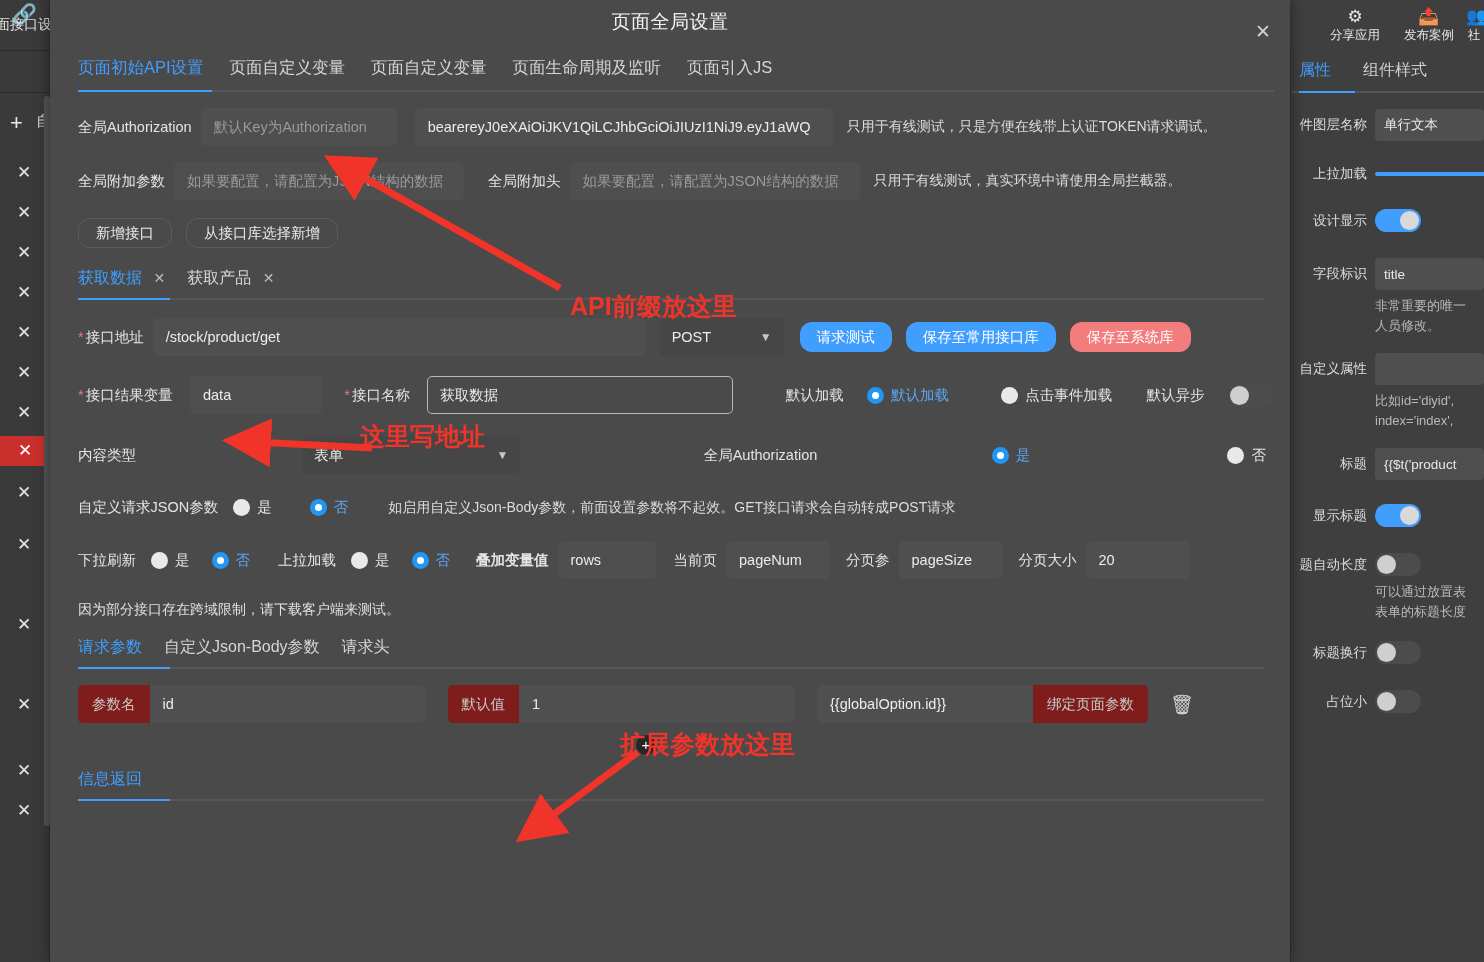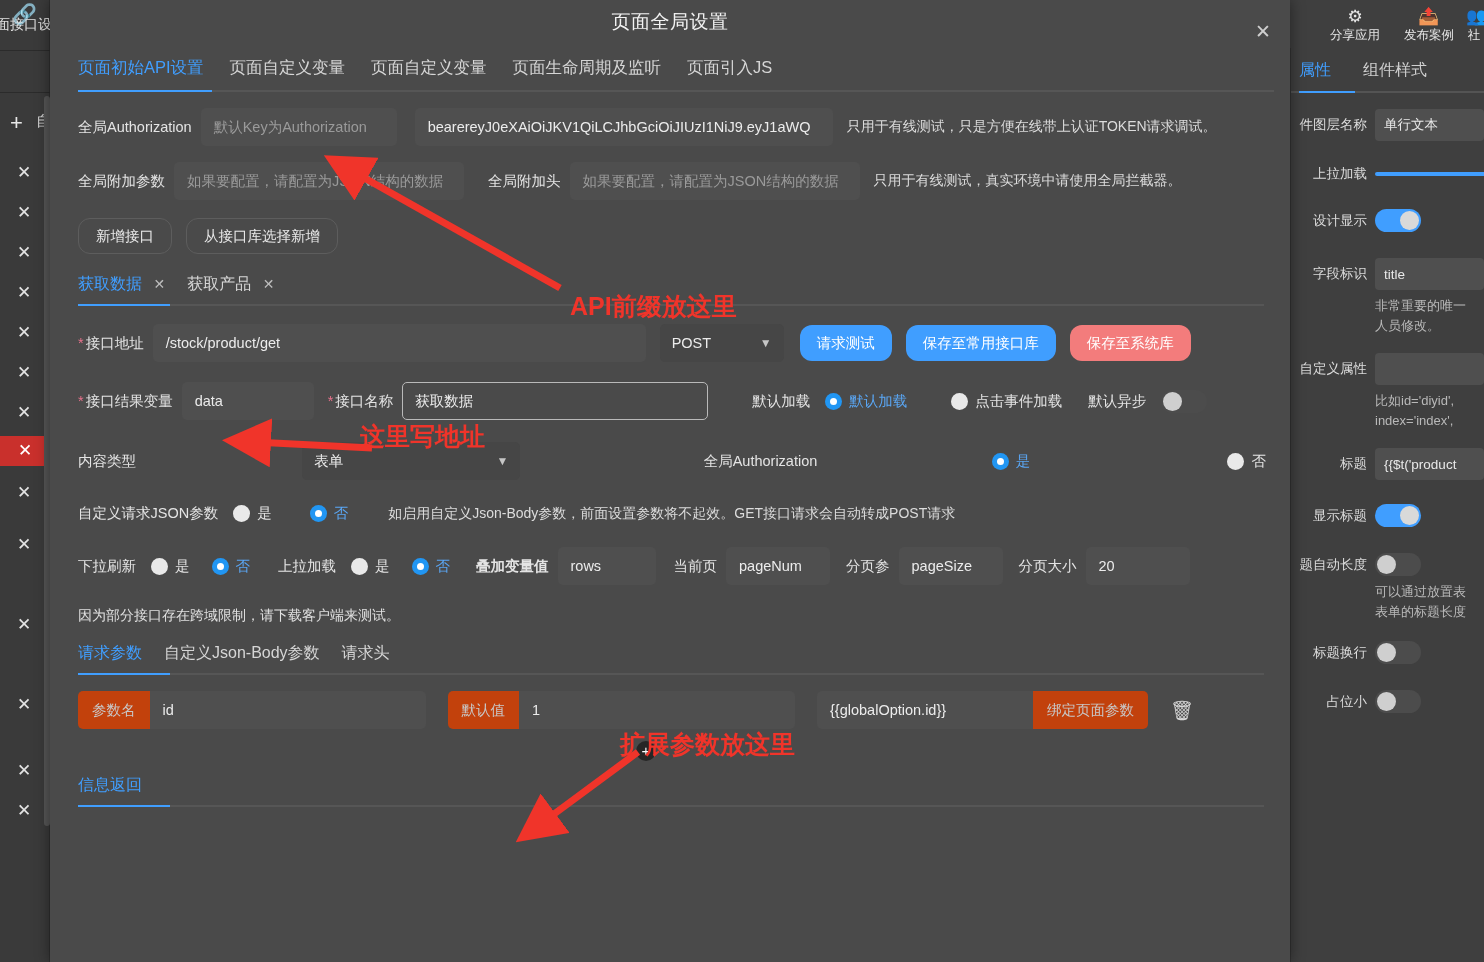--- a/index.html
+++ b/index.html
@@ -121,29 +121,29 @@
   }
   .flabel .req { color: #e8728c; margin-right: 2px; }
   .inp {
     height: 38px; background: #4f4f4f; border-radius: 5px; border: 1px solid transparent;
     display: flex; align-items: center; padding: 0 12px;
     font-size: 14.5px; color: #ececec; white-space: nowrap; overflow: hidden;
   }
   .inp.ph { color: #9a9a9a; }
   .inp.focus { border-color: #b9b9b9; background: #4a4a4a; }
   .addon {
-    height: 38px; background: #c2410c; border-radius: 5px 0 0 5px;
+    height: 38px; background: #7f1d1d; border-radius: 5px 0 0 5px;
     display: flex; align-items: center; padding: 0 14px;
     font-size: 14.5px; color: #c8c8c8; white-space: nowrap;
   }
   .inp.attached { border-radius: 0 5px 5px 0; }
   .note { font-size: 14px; color: #dcdcdc; margin-left: 14px; white-space: nowrap; }
 
   .btn {
-    height: 36px; border-radius: 12px; display: inline-flex; align-items: center;
+    height: 30px; border-radius: 12px; display: inline-flex; align-items: center;
     justify-content: center; padding: 0 17px; font-size: 14.5px; white-space: nowrap;
   }
   .btn.ghost { background: #4a4a4a; border: 1px solid #5d5d5d; color: #e8e8e8; }
   .btn.primary { background: #409eff; color: #fff; }
   .btn.danger { background: #f37c7c; color: #fff; }
 
   .sub-tabs { display: flex; gap: 22px; margin-top: 20px; }
   .st { font-size: 16px; color: #d6d6d6; padding-bottom: 9px; white-space: nowrap; }
   .st.active { color: #409eff; }
   .st .x { color: #bdbdbd; margin-left: 7px; font-size: 14px; }
@@ -371,21 +371,21 @@
         <div class="inp" style="width:493px;">/stock/product/get</div>
         <div class="select" style="width:124px;margin-left:14px;">
           <span>POST</span>
           <span class="cv">▼</span>
         </div>
         <div class="btn primary" style="margin-left:16px;">请求测试</div>
         <div class="btn primary" style="margin-left:14px;">保存至常用接口库</div>
         <div class="btn danger" style="margin-left:14px;">保存至系统库</div>
       </div>
 
-      <div class="frow" style="margin-top:20px;">
+      <div class="frow" style="margin-top:20px;justify-content:space-between;">
         <div class="flabel"><span class="req">*</span><span>接口结果变量</span></div>
         <div class="inp" style="width:132px;">data</div>
         <div class="flabel" style="margin-left:14px;"><span class="req">*</span><span>接口名称</span></div>
         <div class="inp focus" style="width:306px;">获取数据</div>
 
         <div class="flabel" style="margin-left:44px;">默认加载</div>
         <div class="radio on" style="margin-left:6px;">
           <span class="dot"></span>
           <span class="rl">默认加载</span>
         </div>

